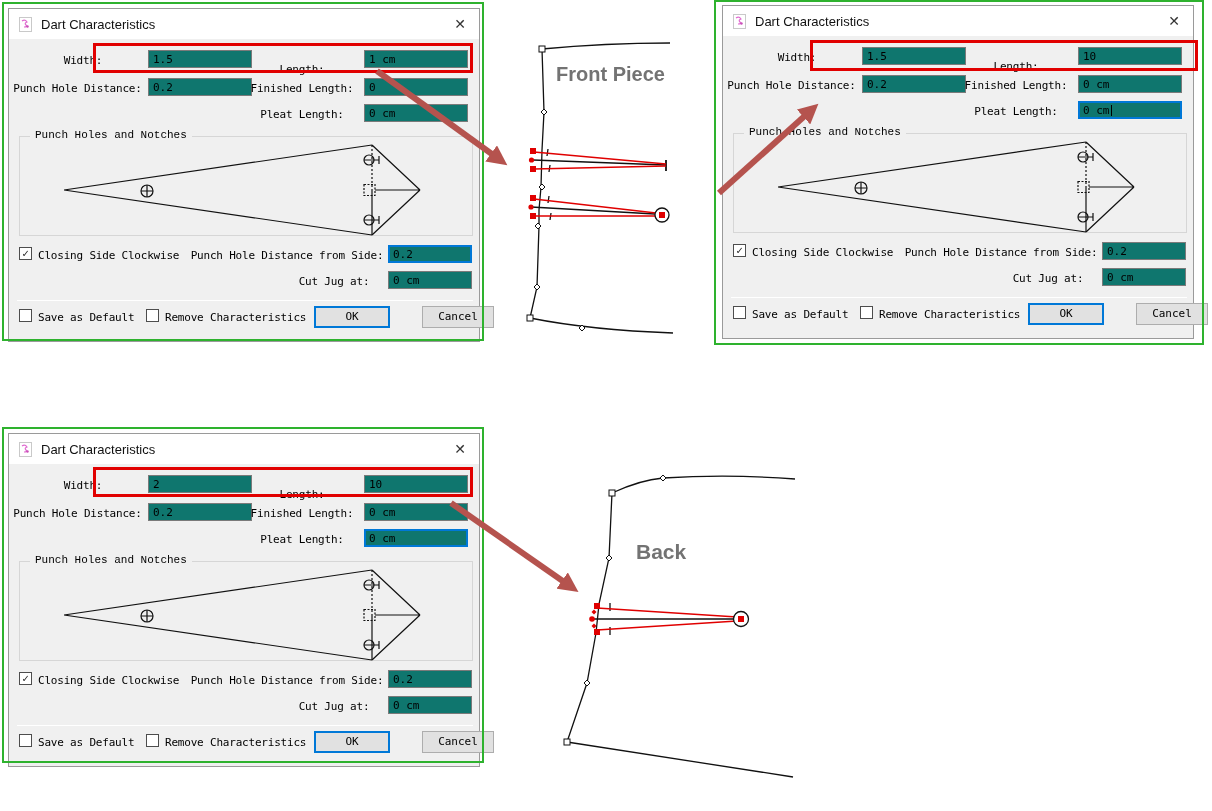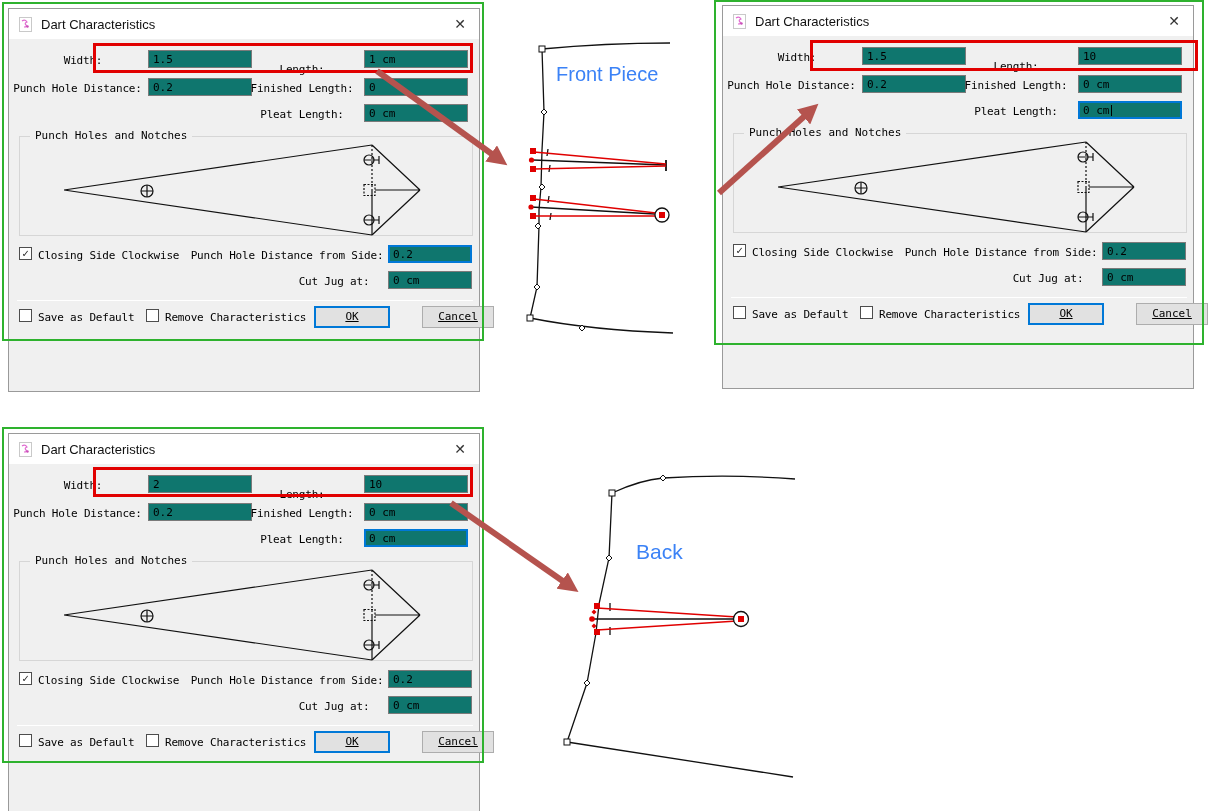--- a/index.html
+++ b/index.html
@@ -18,21 +18,21 @@
   .gframe{position:absolute;border:2px solid var(--annotation-green);z-index:20;pointer-events:none;}
   .f1{left:2px;top:2px;width:482px;height:339px;}
   .f2{left:714px;top:0px;width:490px;height:345px;}
   .f3{left:2px;top:427px;width:482px;height:336px;}
   .redbox{position:absolute;border:3px solid var(--annotation-red);z-index:25;pointer-events:none;}
   .rb1{left:93px;top:43px;width:380px;height:30px;}
   .rb2{left:810px;top:40px;width:388px;height:31px;}
   .rb3{left:93px;top:467px;width:380px;height:30px;}
 
   
-  .dialog{position:absolute;width:472px;height:384px;background:#f0f0f0;
+  .dialog{position:absolute;width:472px;height:334px;background:#f0f0f0;
     border:1px solid #9a9a9a;z-index:10;font-size:11px;color:#000;}
   .d1{left:8px;top:8px;} .d2{left:722px;top:5px;} .d3{left:8px;top:433px;}
   .titlebar{position:absolute;left:0;top:0;width:100%;height:30px;background:#fff;
     display:flex;align-items:center;padding-left:9px;}
   .dlg-icon{width:15px;height:15px;margin-right:8px;flex:0 0 auto;}
   .title{font-family:"Liberation Sans",sans-serif;font-size:13px;color:#111;}
   .close{position:absolute;right:13px;top:7px;font-family:"Liberation Sans",sans-serif;
     font-size:14px;color:#333;cursor:pointer;line-height:16px;}
   .lbl{position:absolute;text-align:center;white-space:nowrap;letter-spacing:-0.2px;}
   .lbl.la{text-align:right;}
@@ -40,38 +40,38 @@
     padding:2px 4px;line-height:13px;white-space:nowrap;overflow:hidden;}
   .tbox.focused{border-color:var(--focus-blue);box-shadow:inset 0 0 0 1px var(--focus-blue);}
   .tbox.caret::after{content:"";display:inline-block;width:1px;height:11px;background:#000;
     margin-left:1px;vertical-align:-2px;}
   .l-width{left:14px;top:45px;width:120px;}   .t-width{left:139px;top:41px;width:104px;}
   .l-length{left:235px;top:45px;width:116px;margin-top:9px;} .t-length{left:355px;top:41px;width:104px;}
   .l-phd{left:2px;top:73px;width:133px;}      .t-phd{left:139px;top:69px;width:104px;}
   .l-fin{left:235px;top:73px;width:116px;}    .t-fin{left:355px;top:69px;width:104px;}
   .l-pleat{left:235px;top:99px;width:116px;}  .t-pleat{left:355px;top:95px;width:104px;}
   .group{position:absolute;left:10px;top:127px;width:454px;height:100px;border:1px solid #d6d6d6;}
-  .group-title{position:absolute;left:10px;top:-8px;background:#f0f0f0;padding:0 5px;white-space:nowrap;}
+  .group-title{position:absolute;left:10px;top:-8px;background:#f0f0f0;padding:0 5px;white-space:nowrap;font-family:Liberation Mono, monospace;}
   .diagram{position:absolute;left:0;top:0;width:454px;height:100px;}
   .cb{position:absolute;width:13px;height:13px;background:#fff;border:1px solid #4d4d4d;
     font-size:11px;line-height:11px;text-align:center;color:#222;cursor:pointer;}
   .cb-closing{left:10px;top:238px;} .l-closing{left:29px;top:240px;}
   .l-phside{left:181px;top:240px;width:194px;} .t-phside{left:379px;top:236px;width:84px;}
   .l-cutjug{left:275px;top:266px;width:100px;} .t-cutjug{left:379px;top:262px;width:84px;}
   .sep{position:absolute;left:8px;top:291px;width:456px;height:1px;background:#cfcfcf;
     border-bottom:1px solid #fff;}
   .cb-save{left:10px;top:300px;} .l-save{left:29px;top:302px;}
   .cb-remove{left:137px;top:300px;} .l-remove{left:156px;top:302px;}
   .btn{position:absolute;top:297px;height:22px;background:#e1e1e1;border:1px solid #adadad;
-    text-align:center;line-height:20px;cursor:pointer;text-decoration:underline;}
+    text-align:center;line-height:20px;cursor:pointer;}
   .btn.ok{left:305px;width:76px;border:2px solid var(--focus-blue);line-height:18px;}
   .btn.cancel{left:389px;width:72px;margin-left:24px;}
 
   
-  .piece-label{position:absolute;font-family:"Liberation Sans",sans-serif;color:#3b82f6;z-index:5;}
+  .piece-label{position:absolute;font-family:"Liberation Sans",sans-serif;color:#737373;z-index:5;font-weight:bold;}
   .front-label{left:556px;top:63px;font-size:20px;}
   .back-label{left:636px;top:540px;font-size:21px;}
 
   
   #scene{position:absolute;left:0;top:0;z-index:50;pointer-events:none;}
 </style>
 </head>
 <body>
 
 <div class="page">

